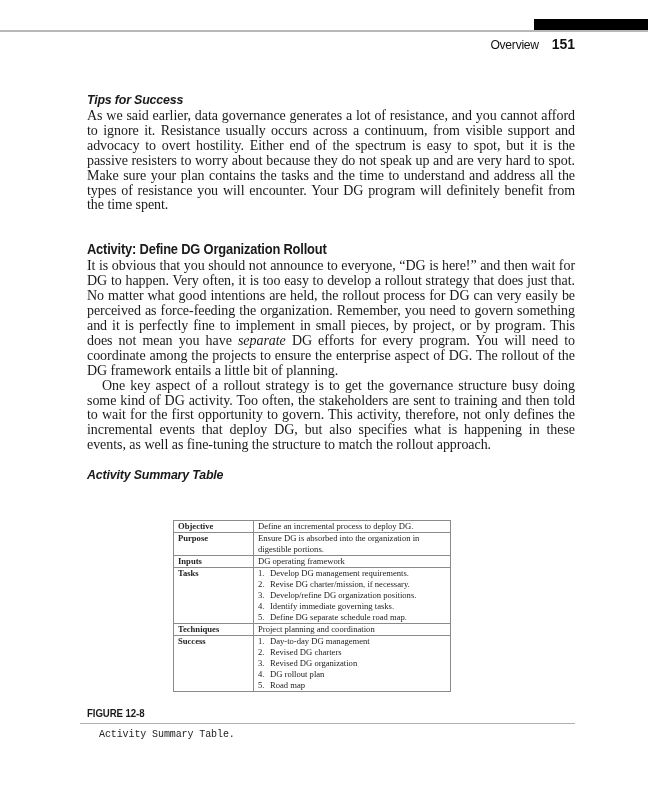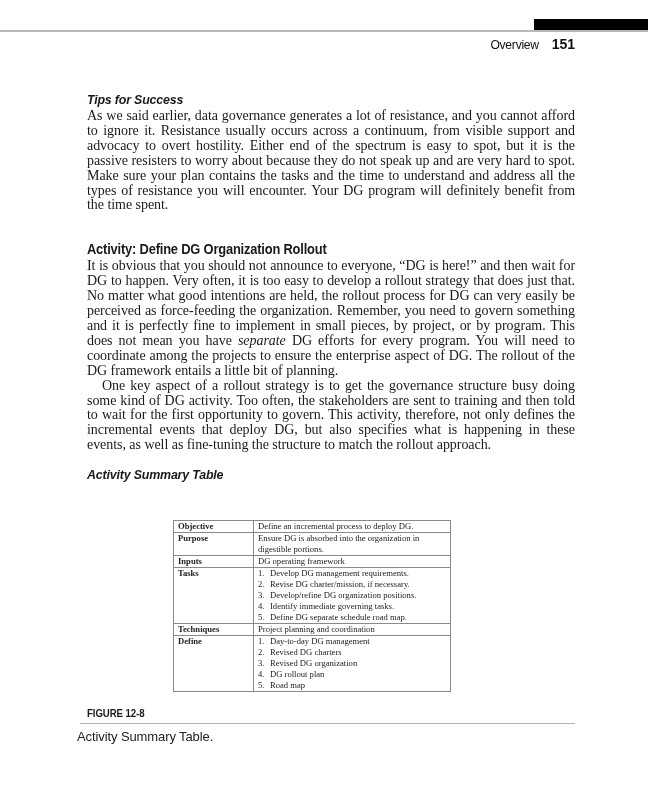--- a/index.html
+++ b/index.html
@@ -41,22 +41,22 @@
   table.summary ol { margin: 0; padding: 0 0 0 0; list-style: none; }
   table.summary li { display: flex; }
   table.summary li .num { width: 12px; flex: none; }
 
   .figure-label {
     position: absolute; left: 87px; top: 707px; font-family: "Liberation Sans", "DejaVu Sans", sans-serif;
     font-weight: bold; font-size: 10.5px; letter-spacing: -0.1px; transform: scaleX(0.92); transform-origin: left;
   }
   .caption-rule { position: absolute; left: 80px; top: 723px; width: 495px; height: 1px; background: #b0b0b0; }
   .figure-caption {
-    position: absolute; left: 77px; top: 729px; font-family: Liberation Sans, sans-serif;
-    font-size: 13px; color: #222; letter-spacing: -0.1px;
+    position: absolute; left: 99px; top: 729px; font-family: Liberation Mono, monospace;
+    font-size: 10px; color: #222; letter-spacing: -0.1px;
   }
 </style>
 </head>
 <body>
 
 <div class="top-bar"></div>
 <div class="top-rule"></div>
 <div class="running-head">
   <span class="section">Overview</span>
   <span class="page">151</span>
@@ -117,21 +117,21 @@
                 <span>Define DG separate schedule road map.</span>
               </li>
         </ol>
       </td>
     </tr>
     <tr>
       <td class="key">Techniques</td>
       <td>Project planning and coordination</td>
     </tr>
     <tr>
-      <td class="key">Define</td>
+      <td class="key">Success</td>
       <td>
         <ol>
           <li>
                 <span class="num">1.</span>
                 <span>Day-to-day DG management</span>
               </li>
           <li>
                 <span class="num">2.</span>
                 <span>Revised DG charters</span>
               </li>

